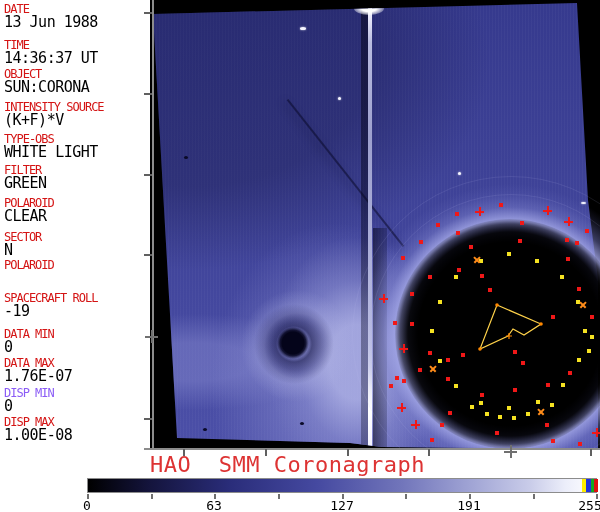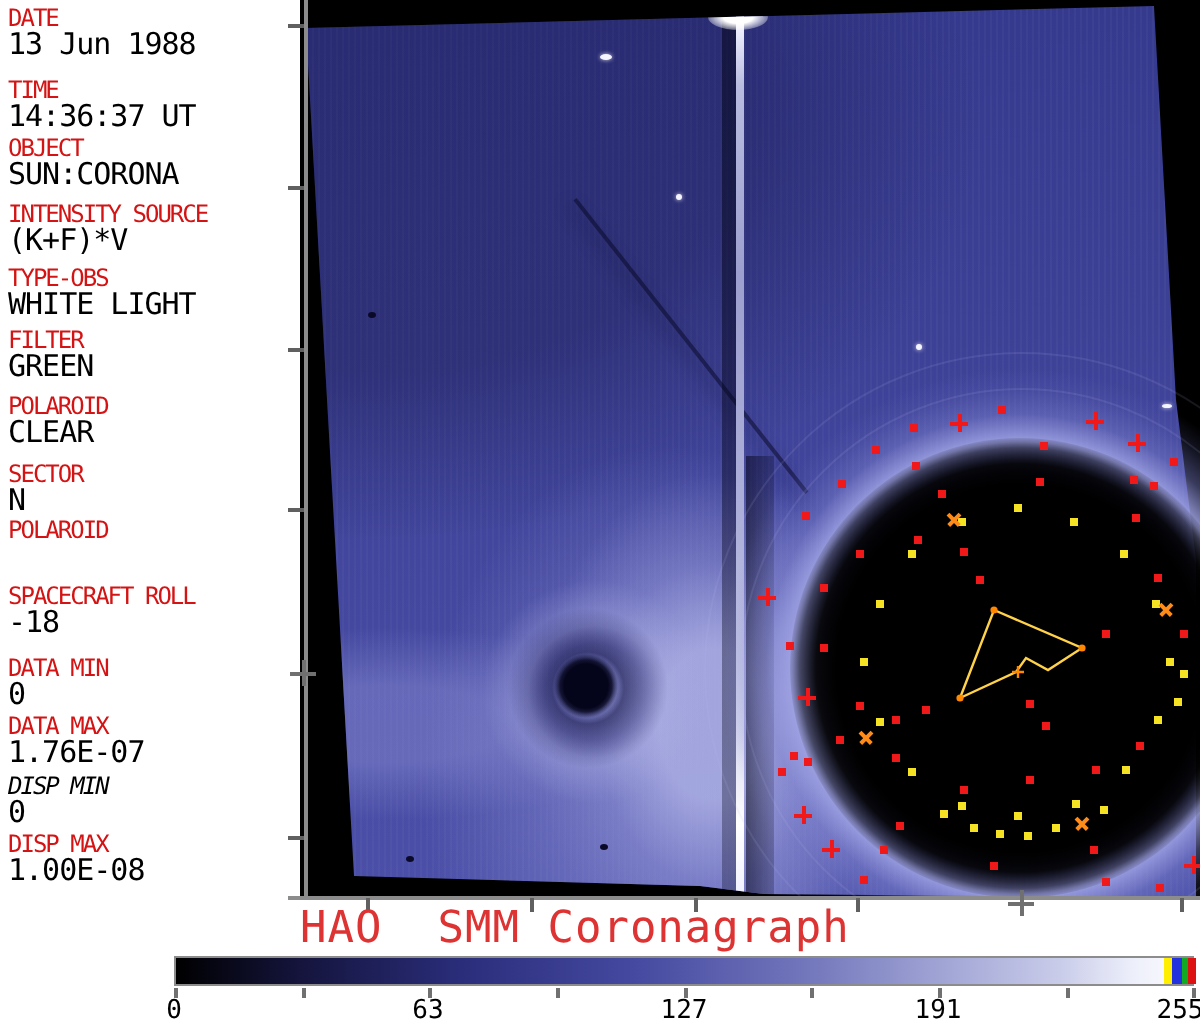--- a/index.html
+++ b/index.html
@@ -109,32 +109,32 @@
       </div>
       <div class="field" style="top: 231px;">
         <div class="lbl" style="color: rgb(212, 20, 20);">SECTOR</div>
         <div class="val" style="color: rgb(0, 0, 0);">N</div>
       </div>
       <div class="field" style="top: 259px;">
         <div class="lbl" style="color: rgb(212, 20, 20);">POLAROID</div>
       </div>
       <div class="field" style="top: 292px;">
         <div class="lbl" style="color: rgb(212, 20, 20);">SPACECRAFT ROLL</div>
-        <div class="val" style="color: rgb(0, 0, 0);">-18</div>
+        <div class="val" style="color: rgb(0, 0, 0);">-19</div>
       </div>
       <div class="field" style="top: 328px;">
         <div class="lbl" style="color: rgb(212, 20, 20);">DATA MIN</div>
         <div class="val" style="color: rgb(0, 0, 0);">0</div>
       </div>
       <div class="field" style="top: 357px;">
         <div class="lbl" style="color: rgb(212, 20, 20);">DATA MAX</div>
         <div class="val" style="color: rgb(0, 0, 0);">1.76E-07</div>
       </div>
       <div class="field" style="top: 387px;">
-        <div class="lbl" style="color: #000000; font-style: italic;">DISP MIN</div>
+        <div class="lbl" style="color: #8b5cf6;">DISP MIN</div>
         <div class="val" style="color: rgb(0, 0, 0);">0</div>
       </div>
       <div class="field" style="top: 416px;">
         <div class="lbl" style="color: rgb(212, 20, 20);">DISP MAX</div>
         <div class="val" style="color: rgb(0, 0, 0);">1.00E-08</div>
       </div>
     </div>
 
   <div class="plot">
     <div class="quad">

